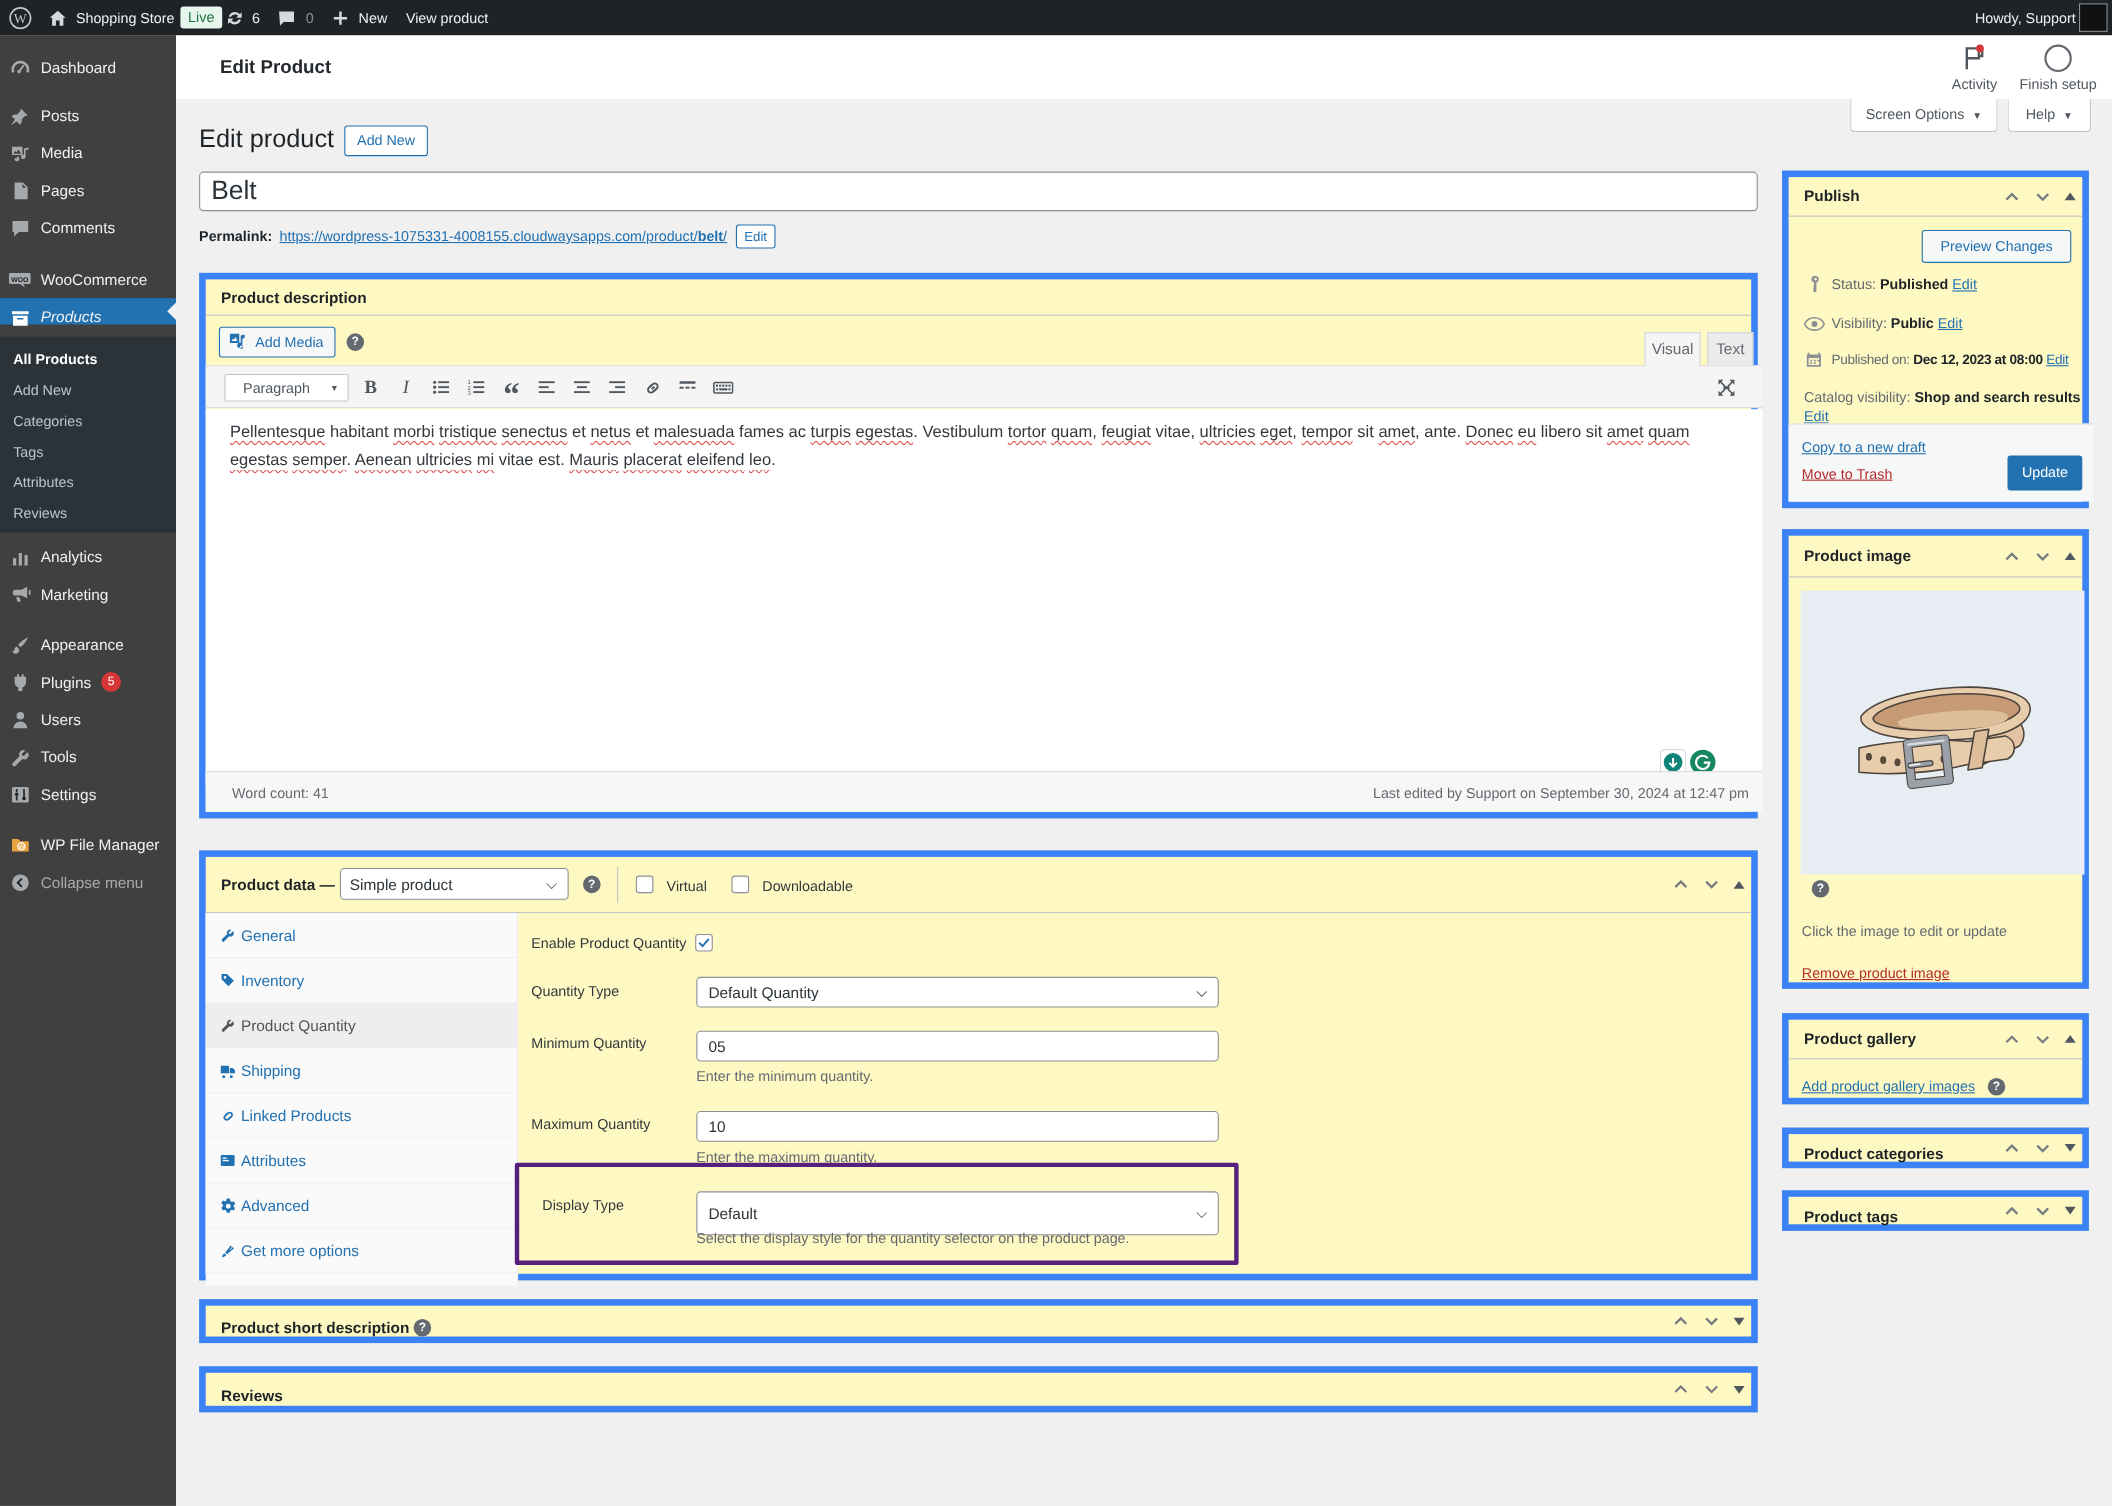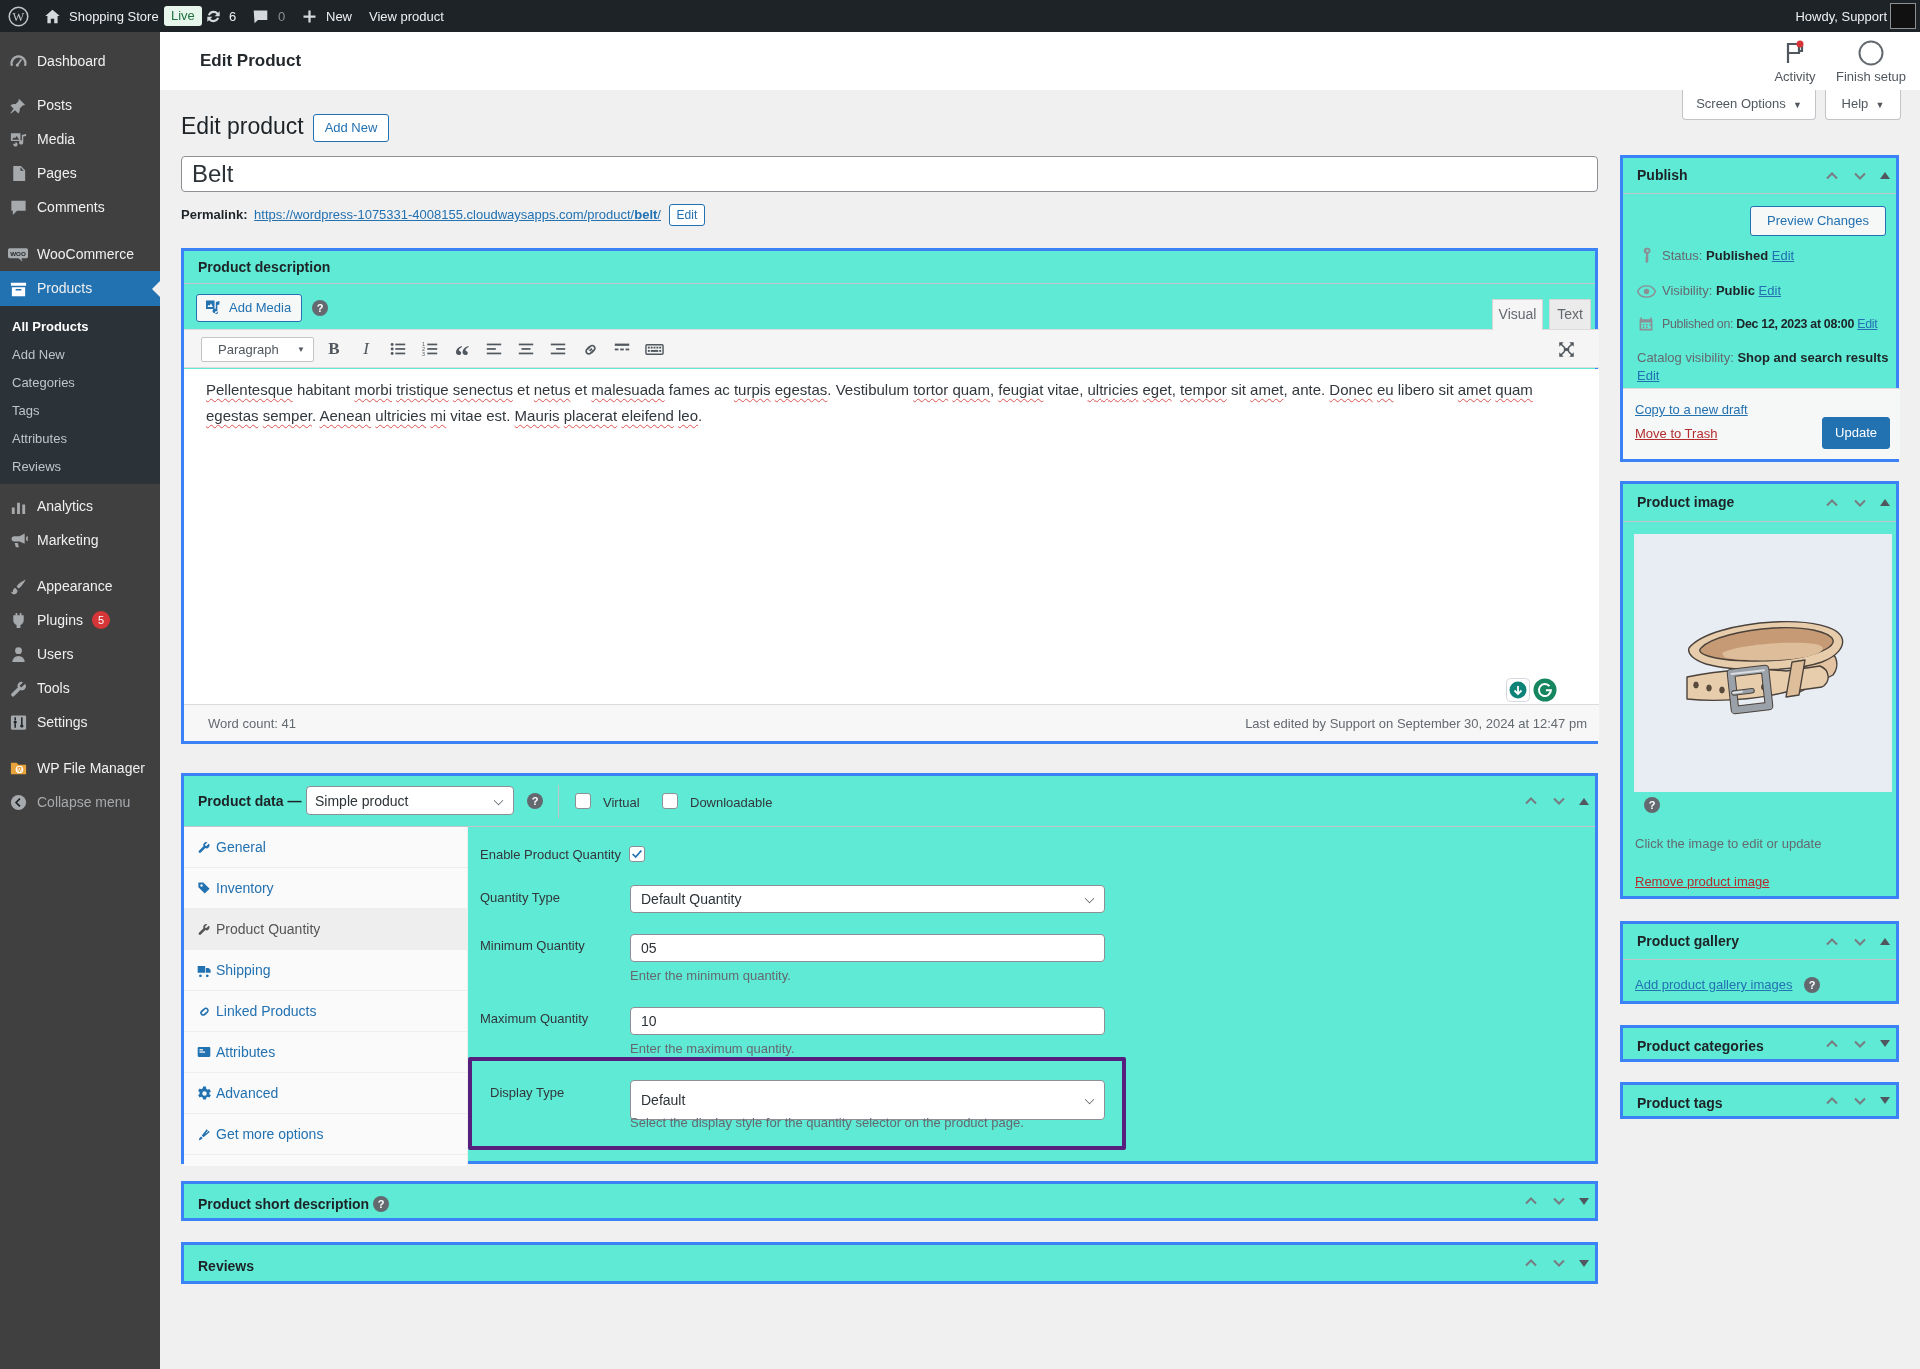--- a/index.html
+++ b/index.html
@@ -22,21 +22,21 @@
 #submenu { position:absolute; left:0; top:274px; width:160px; height:178px; background:#2c3338; }
 .smi { display:block; padding:5px 12px; color:#bbc5cd; font-size:13px; line-height:18px; text-decoration:none; }
 .smi.cur { color:#fff; font-weight:bold; }
 .badge { display:inline-block; background:#d63638; color:#fff; border-radius:9px; min-width:18px; height:18px; line-height:18px; text-align:center; font-size:11px; margin-left:6px; vertical-align:middle; }
 
 #topband { position:absolute; left:160px; top:32px; width:1760px; height:58px; background:#fff; }
 #topband h2 { position:absolute; left:40px; top:0; line-height:58px; font-size:17px; color:#23282d; font-weight:600; font-family:"Liberation Sans", sans-serif; }
 .tb-ic { position:absolute; top:8px; width:80px; text-align:center; color:#50575e; font-size:13px; }
 .hangtab { position:absolute; top:90px; height:30px; background:#fff; border:1px solid #c3c4c7; border-top:none; border-radius:0 0 4px 4px; color:#50575e; font-size:13px; line-height:28px; text-align:center; }
 
-.postbox { position:absolute; background:#5eead4; border:3px solid #3b82f6; }
+.postbox { position:absolute; background:#fef9c3; border:6px solid #3b82f6; }
 .pb-head { position:relative; border-bottom:1px solid #c3c4c7; }
 .pb-title { font-size:14px; font-weight:bold; color:#1d2327; }
 .handles { position:absolute; right:6px; top:0; height:100%; display:flex; align-items:center; gap:12px; color:#787c82; }
 .chev { width:16px; height:16px; }
 .tri-u { width:0; height:0; border-left:5px solid transparent; border-right:5px solid transparent; border-bottom:7px solid #50575e; }
 .tri-d { width:0; height:0; border-left:5px solid transparent; border-right:5px solid transparent; border-top:7px solid #50575e; }
 
 .btn { display:inline-block; background:#f6f7f7; border:1px solid #2271b1; color:#2271b1; border-radius:3px; text-decoration:none; font-size:13px; cursor:pointer; }
 .btn-primary { background:#2271b1; border-color:#2271b1; color:#fff; }
 input[type=text], select { font-family:"Liberation Sans", sans-serif; border:1px solid #8c8f94; border-radius:3px; background:#fff; color:#2c3338; }
@@ -140,21 +140,21 @@
     </div>
   <div class="mi" style="top:205px;padding-left:41px;">
       <span class="ic">
         <svg width="20" height="20" viewBox="0 0 24 24">
           <path d="M2 5h20a2 2 0 0 1 2 2v8a2 2 0 0 1-2 2h-6l1.5 4-5-4H2a2 2 0 0 1-2-2V7a2 2 0 0 1 2-2z" fill="#a7aaad"></path>
           <text x="12" y="14.5" font-size="7.5" font-weight="bold" fill="#1d2327" text-anchor="middle" font-family="Liberation Sans">WOO</text>
         </svg>
       </span>
       <span class="lb">WooCommerce</span>
     </div>
-  <div class="mi active" style="top:239px; height:35px;">
+  <div class="mi active" style="top:239px; height:24px;font-style:italic;">
       <span class="ic" style="top:8px;">
         <svg width="19" height="19" viewBox="0 0 20 20" fill="#fff">
           <path d="M2 3h16v3H2zm1 4.5h14V17H3zm4 2v1.5h6V9.5z"></path>
         </svg>
       </span>
       <span class="lb" style="line-height:35px;">Products</span>
     </div>
   <div id="submenu">
     <a class="smi cur" style="padding-top:12px;">All Products</a>
     <a class="smi">Add New</a>

